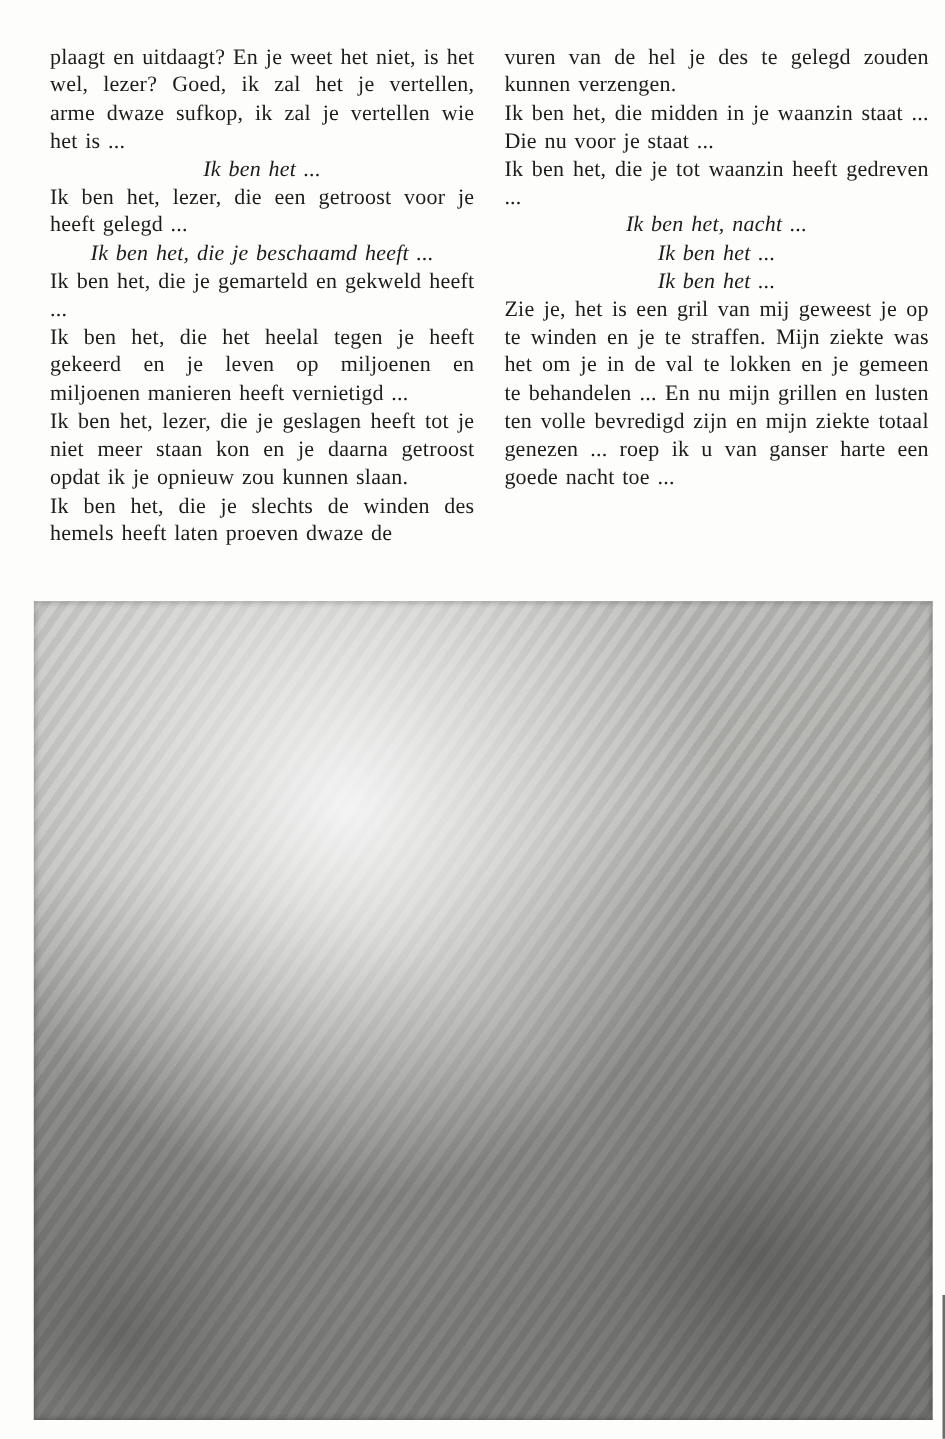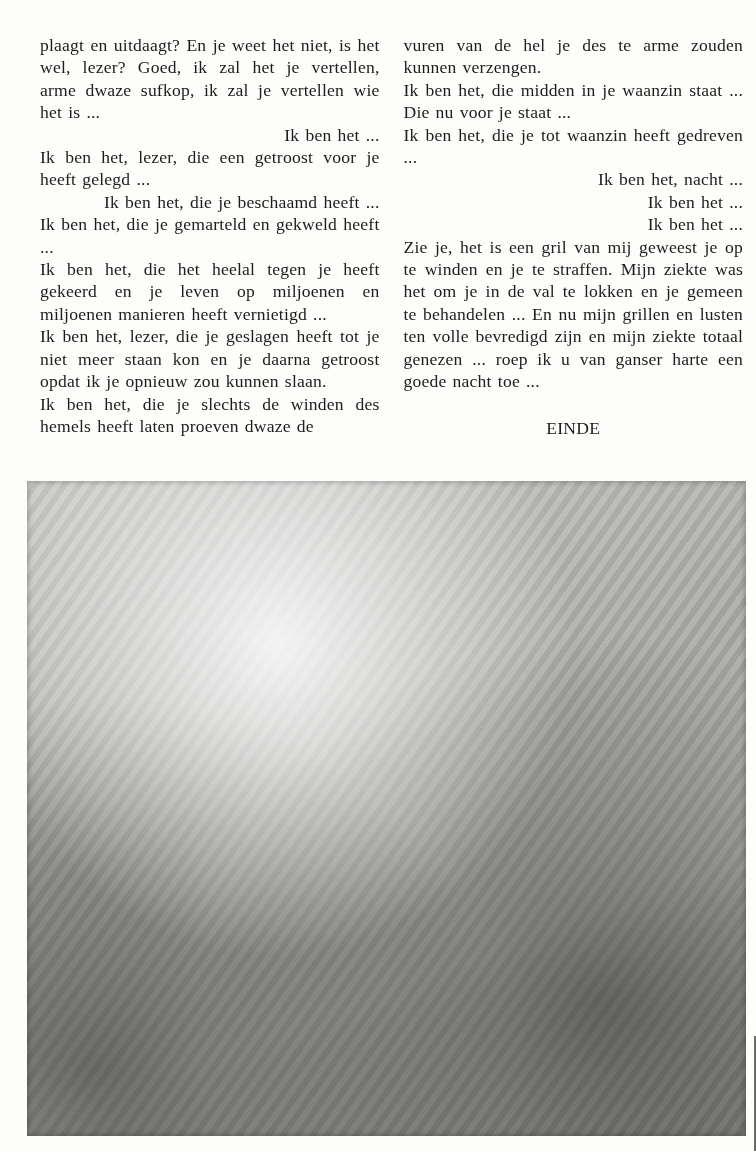--- a/index.html
+++ b/index.html
@@ -35,21 +35,22 @@
   }
   .col p {
     margin: 0;
     font-size: 17.6px;
     line-height: 22.4px;
     text-align: justify;
     letter-spacing: 0.2px;
     word-spacing: 1.5px;
   }
   .col p.short {
-    text-align: right;
+    text-align: center;
+    font-style: italic;
   }
   .einde {
     margin-top: 24px !important;
     text-align: center !important;
     letter-spacing: 1.5px;
     word-spacing: normal !important;
   }
   
   .photo-placeholder {
     position: absolute;
@@ -86,28 +87,27 @@
       <p class="short">Ik ben het ...</p>
       <p>Ik ben het, lezer, die een getroost voor je heeft gelegd ...</p>
       <p class="short">Ik ben het, die je beschaamd heeft ...</p>
       <p>Ik ben het, die je gemarteld en gekweld heeft ...</p>
       <p>Ik ben het, die het heelal tegen je heeft gekeerd en je leven op miljoenen en miljoenen manieren heeft vernietigd ...</p>
       <p>Ik ben het, lezer, die je geslagen heeft tot je niet meer staan kon en je daarna getroost opdat ik je opnieuw zou kunnen slaan.</p>
       <p>Ik ben het, die je slechts de winden des hemels heeft laten proeven dwaze de</p>
     </div>
 
     <div class="col">
-      <p>vuren van de hel je des te arme zouden kunnen verzengen.</p>
+      <p>vuren van de hel je des te gelegd zouden kunnen verzengen.</p>
       <p>Ik ben het, die midden in je waanzin staat ... Die nu voor je staat ...</p>
       <p>Ik ben het, die je tot waanzin heeft gedreven ...</p>
       <p class="short">Ik ben het, nacht ...</p>
       <p class="short">Ik ben het ...</p>
       <p class="short">Ik ben het ...</p>
       <p>Zie je, het is een gril van mij geweest je op te winden en je te straffen. Mijn ziekte was het om je in de val te lokken en je gemeen te behandelen ... En nu mijn grillen en lusten ten volle bevredigd zijn en mijn ziekte totaal genezen ... roep ik u van ganser harte een goede nacht toe ...</p>
-      <p class="einde">EINDE</p>
     </div>
 
   </div>
 
   <div class="photo-placeholder"></div>
 
   <div class="scan-artifact-line"></div>
 
 </div>
 

